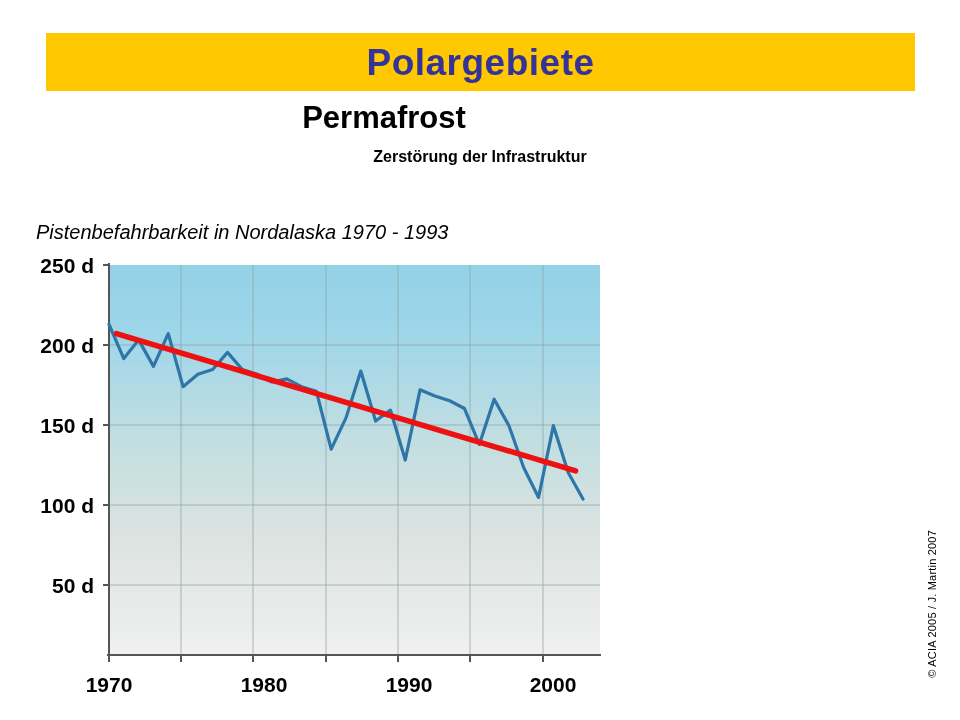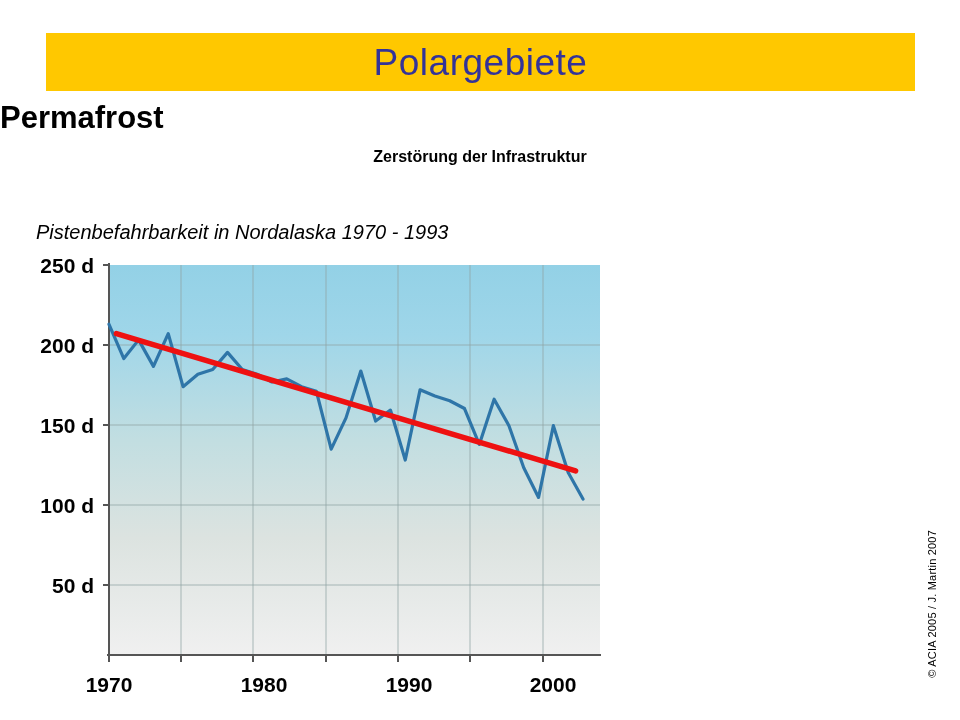--- a/index.html
+++ b/index.html
@@ -23,32 +23,32 @@
     width: 869px;
     height: 58px;
     background: #FFC800;
     display: flex;
     align-items: center;
     justify-content: center;
   }
   #title-banner .banner-text {
     color: #333399;
     font-size: 37px;
-    font-weight: normal;
+    font-weight: bold;
     letter-spacing: 0.5px;
     line-height: 1;
   }
 
   
   #slide-subtitle {
     position: absolute;
     left: 0;
     top: 100px;
     width: 768px;
-    text-align: left;
+    text-align: center;
     color: #000000;
     font-size: 31px;
     font-weight: bold;
   }
   #slide-subsubtitle {
     position: absolute;
     left: 0;
     top: 148px;
     width: 960px;
     text-align: center;

